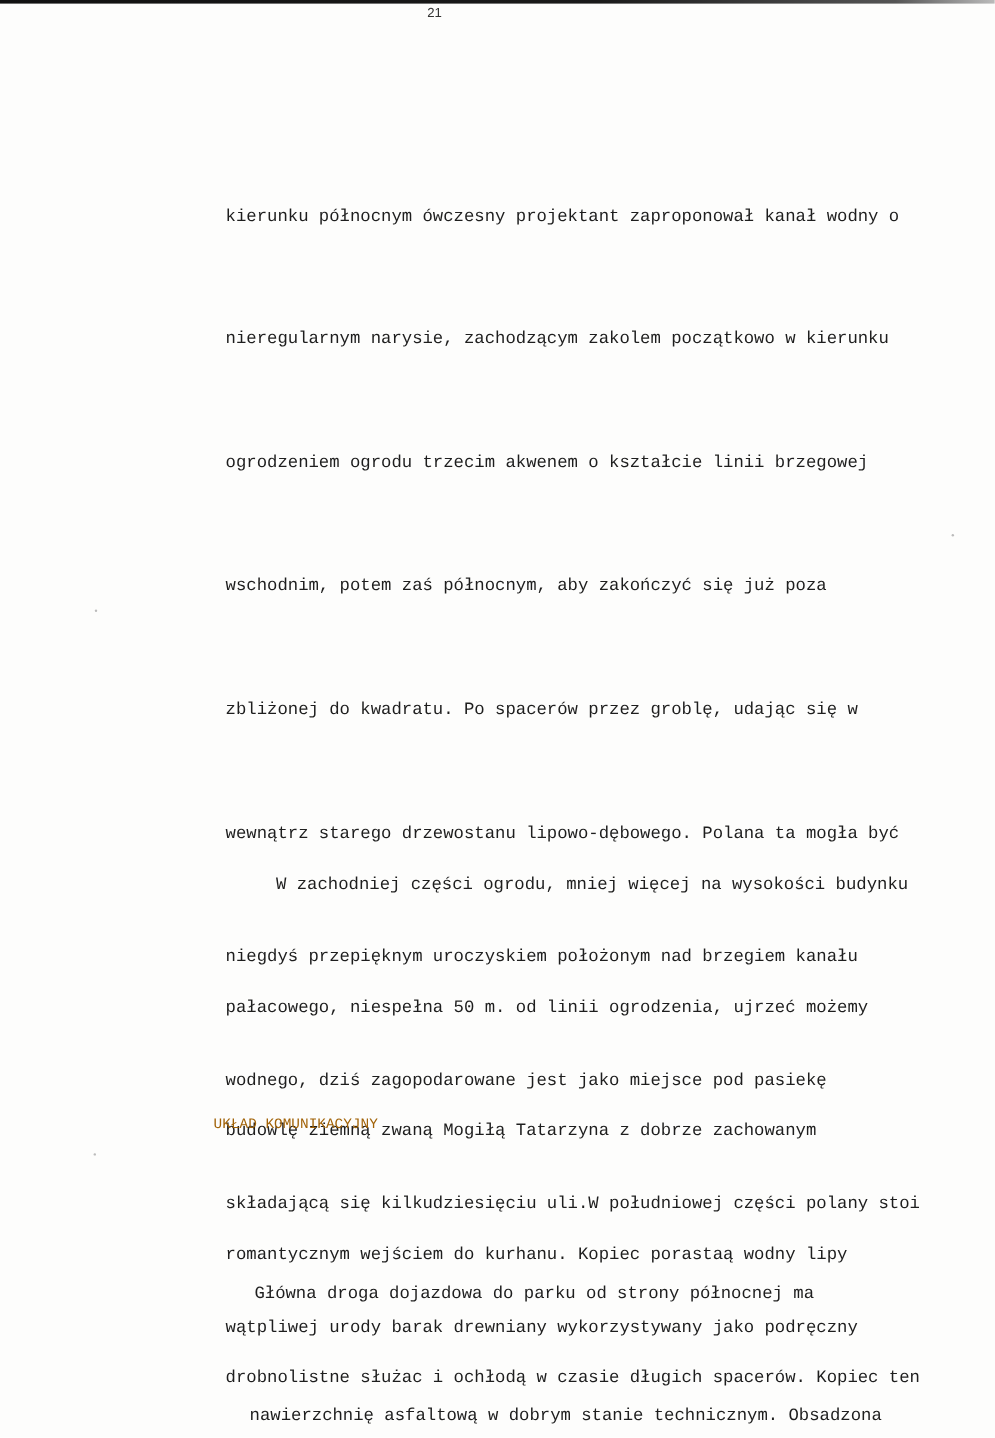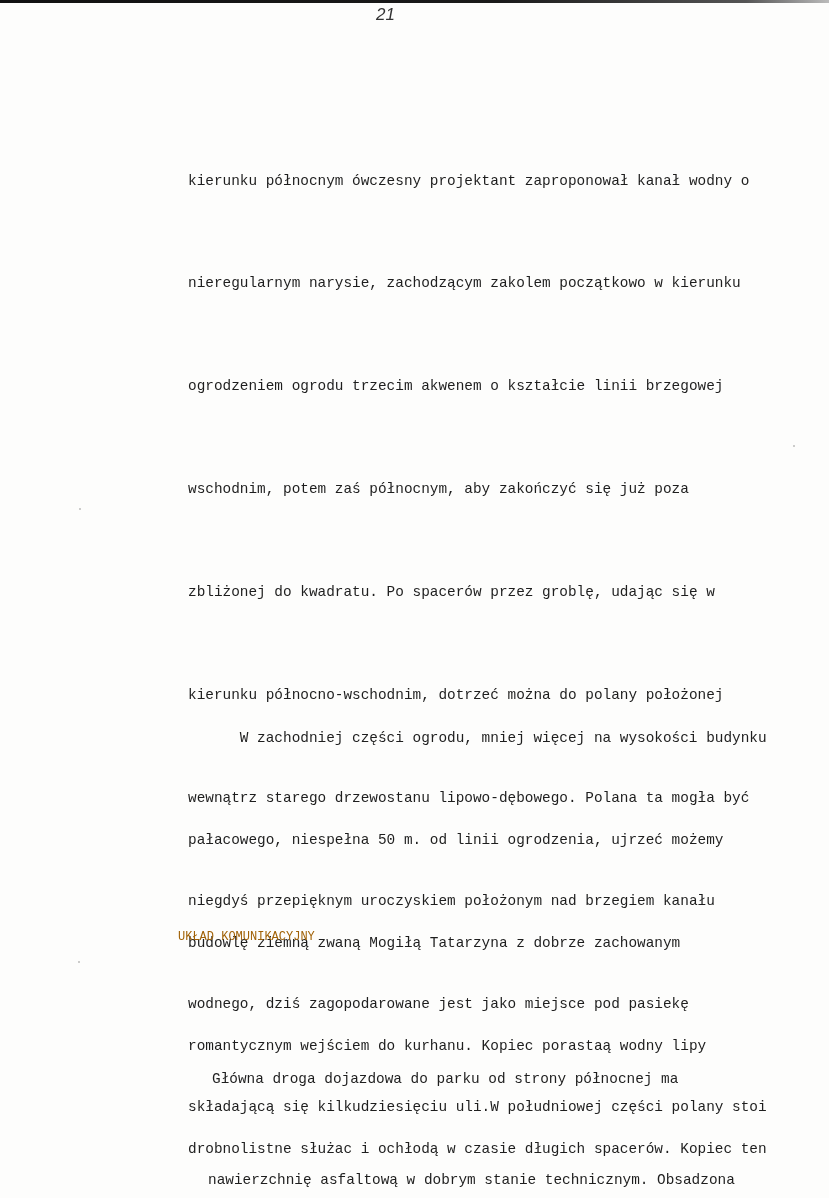--- a/index.html
+++ b/index.html
@@ -16,44 +16,42 @@
     }
     .top-bar {
       position: absolute;
       left: 0; top: 0;
       width: 829px;
       height: 3px;
       background: linear-gradient(to right, #111 0%, #1a1a1a 60%, #555 90%, #bbb 100%);
     }
     .page-number {
       position: absolute;
-      left: 376px;
+      left: 356px;
       top: 5px;
       font-family: "Liberation Sans", sans-serif;
-      font-style: italic;
-      font-size: 17px;
+      font-size: 11px;
       color: #333;
       letter-spacing: 0px;
     }
     .text-block {
       position: absolute;
       left: 188px;
       font-family: "Liberation Mono", "DejaVu Sans Mono", monospace;
       font-size: 14.4px;
       color: #1e1e1e;
       white-space: pre;
       line-height: 34.3px;
     }
     .line {
       display: block;
       height: 34.3px;
     }
     .indent {
       padding-left: 42px;
-      text-align: right;
     }
     .heading {
       position: absolute;
       left: 178px;
       top: 930px;
       font-family: "Liberation Mono", "DejaVu Sans Mono", monospace;
       font-size: 12px;
       color: #a16207;
       white-space: pre;
     }
@@ -71,21 +69,20 @@
 <div class="top-bar"></div>
 
 <div class="page-number">21</div>
 
 <div class="text-block" style="top:95px;">
   <span class="line">kierunku północnym ówczesny projektant zaproponował kanał wodny o</span>
   <span class="line">nieregularnym narysie, zachodzącym zakolem początkowo w kierunku</span>
   <span class="line">ogrodzeniem ogrodu trzecim akwenem o kształcie linii brzegowej</span>
   <span class="line">wschodnim, potem zaś północnym, aby zakończyć się już poza</span>
   <span class="line">zbliżonej do kwadratu. Po spacerów przez groblę, udając się w</span>
-  <span class="line">kierunku północno-wschodnim, dotrzeć można do polany położonej</span>
   <span class="line">wewnątrz starego drzewostanu lipowo-dębowego. Polana ta mogła być</span>
   <span class="line">niegdyś przepięknym uroczyskiem położonym nad brzegiem kanału</span>
   <span class="line">wodnego, dziś zagopodarowane jest jako miejsce pod pasiekę</span>
   <span class="line">składającą się kilkudziesięciu uli.W południowej części polany stoi</span>
   <span class="line">wątpliwej urody barak drewniany wykorzystywany jako podręczny</span>
   
   
   
   
   

